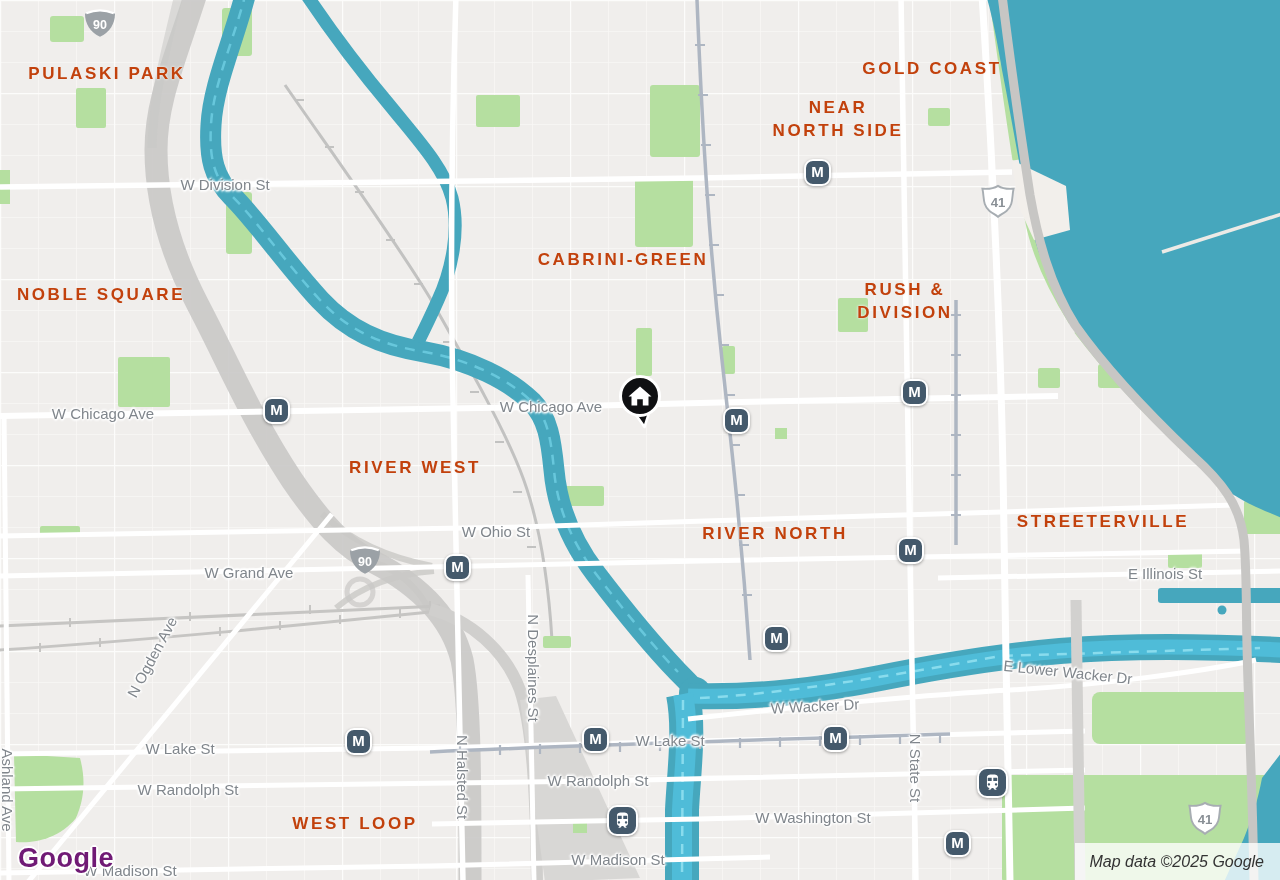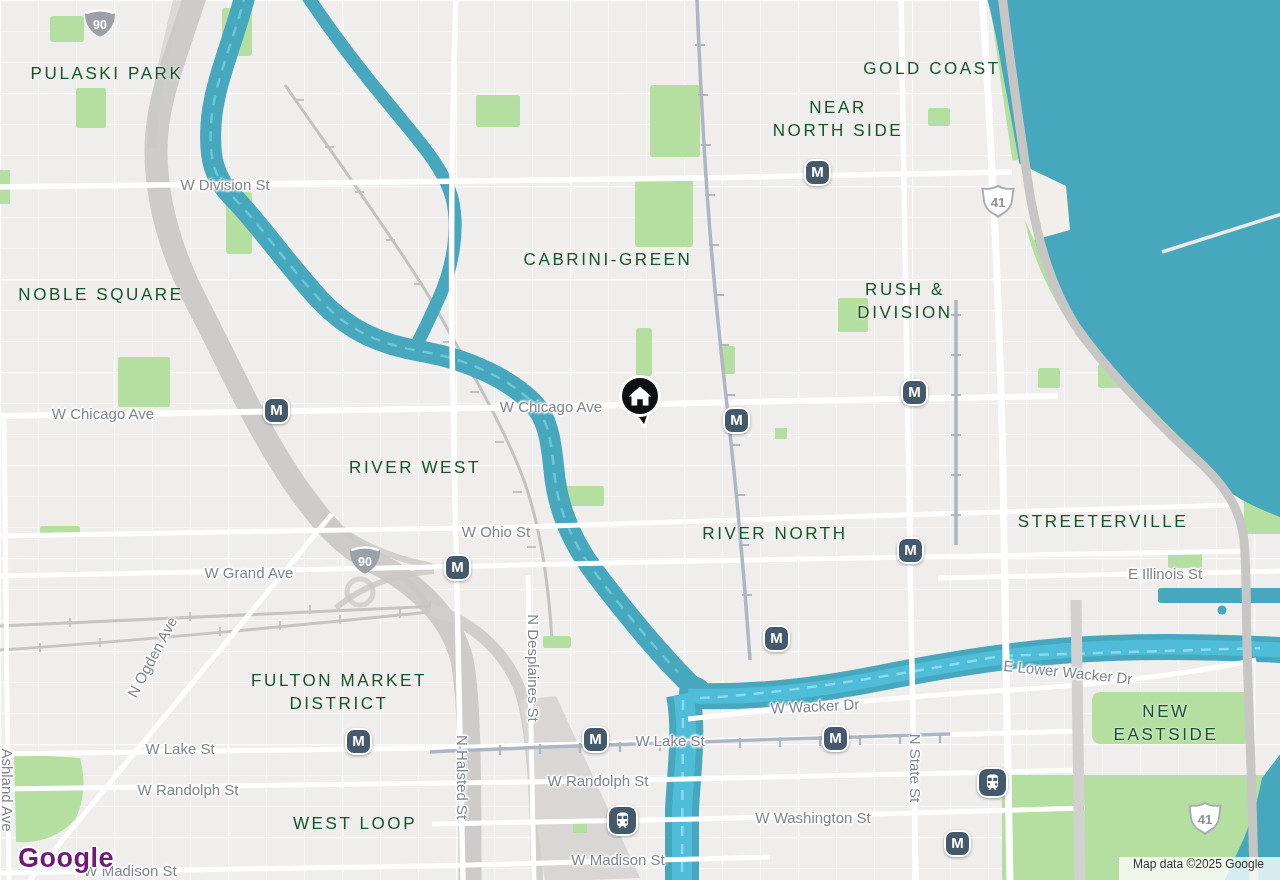--- a/index.html
+++ b/index.html
@@ -1,38 +1,38 @@
 <!DOCTYPE html>
 <html><head>
 <meta charset="utf-8">
 <style>
   html,body{margin:0;padding:0;background:#e8e6e3;}
   #map{position:relative;width:1280px;height:880px;overflow:hidden;background:#f0eeec;
        font-family:"Liberation Sans","DejaVu Sans",sans-serif;}
   #base{position:absolute;left:0;top:0;}
   #labels,#markers{position:absolute;left:0;top:0;width:100%;height:100%;pointer-events:none;}
   #labels{z-index:5;} #markers{z-index:10;}
-  .nbhd{position:absolute;transform:translate(-50%,-50%);color:#14532d;font-size:17px;font-weight:400;
+  .nbhd{position:absolute;transform:translate(-50%,-50%);color:#c2410c;font-size:17px;font-weight:700;
         letter-spacing:2.6px;text-align:center;white-space:pre-line;line-height:23px;
         text-shadow:0 0 2px #f0eeec,0 0 3px #f0eeec;}
   .street{position:absolute;color:#80868c;font-size:15px;white-space:nowrap;
         text-shadow:-2px 0 2px #fff,2px 0 2px #fff,0 -2px 2px #fff,0 2px 2px #fff,-1px -1px 1px #fff,1px 1px 1px #fff;}
   .mbadge{position:absolute;width:27px;height:27px;margin:-14px 0 0 -14px;background:#44596b;
         border:2px solid #fff;border-radius:9px;box-sizing:border-box;color:#fff;font-weight:bold;
         font-size:15px;line-height:22px;text-align:center;box-shadow:0 1px 3px rgba(0,0,0,.35);pointer-events:auto;}
   .tbadge{position:absolute;width:31px;height:31px;margin:-16px 0 0 -16px;background:#44596b;
         border:2px solid #fff;border-radius:10px;box-sizing:border-box;display:flex;align-items:center;
         justify-content:center;box-shadow:0 1px 3px rgba(0,0,0,.35);pointer-events:auto;}
   .shield{position:absolute;transform:translate(-50%,-50%);}
   .hpin{position:absolute;z-index:12;pointer-events:auto;}
   #logo{position:absolute;left:18px;bottom:6px;z-index:20;font-size:27px;font-weight:bold;color:#701a75;
         letter-spacing:.5px;
         text-shadow:-2px 0 0 #fff,2px 0 0 #fff,0 -2px 0 #fff,0 2px 0 #fff,-1px -1px 0 #fff,1px 1px 0 #fff,-1px 1px 0 #fff,1px -1px 0 #fff;}
   #attribution{position:absolute;right:0;bottom:0;z-index:20;background:rgba(255,255,255,.78);
-        color:#333;font-size:12px;padding:0 16px 9px 14px;}
+        color:#333;font-size:16px;padding:10px 16px 9px 14px;font-style:italic;}
 </style>
 </head>
 <body>
 
 <div id="map">
   <svg id="base" width="1280" height="880" viewBox="0 0 1280 880">
     <defs>
       <pattern id="grid" width="38" height="31" patternUnits="userSpaceOnUse">
         <path d="M38 0H0V31" fill="none" stroke="#faf9f7" stroke-width="1.6"></path>
       </pattern>
@@ -139,29 +139,26 @@
       <path d="M951 315h10M951 355h10M951 395h10M951 435h10M951 475h10M951 515h10" stroke-width="2.2"></path>
     </g>
   </svg>
 
   <div id="labels">
       <div class="nbhd" style="left: 107px; top: 73px;">PULASKI PARK</div>
       <div class="nbhd" style="left: 932px; top: 68px;">GOLD COAST</div>
       <div class="nbhd" style="left: 838px; top: 111px; margin-top: 8px;">NEAR
 NORTH SIDE</div>
       <div class="nbhd" style="left: 101px; top: 294px;">NOBLE SQUARE</div>
-      <div class="nbhd" style="left: 608px; top: 259px;">CABRINI-GREEN</div>
+      <div class="nbhd" style="left: 623px; top: 259px;">CABRINI-GREEN</div>
       <div class="nbhd" style="left: 905px; top: 301px;">RUSH &amp;
 DIVISION</div>
       <div class="nbhd" style="left: 415px; top: 467px;">RIVER WEST</div>
       <div class="nbhd" style="left: 775px; top: 533px;">RIVER NORTH</div>
       <div class="nbhd" style="left: 1103px; top: 521px;">STREETERVILLE</div>
-      <div class="nbhd" style="left: 339px; top: 692px;">FULTON MARKET
-DISTRICT</div>
-      <div class="nbhd" style="left: 1166px; top: 723px;">NEW EASTSIDE</div>
       <div class="nbhd" style="left: 355px; top: 823px;">WEST LOOP</div>
       <div class="street" style="left: 225px; top: 184px; transform: translate(-50%, -50%) rotate(0deg);">W Division St</div>
       <div class="street" style="left: 103px; top: 413px; transform: translate(-50%, -50%) rotate(0deg);">W Chicago Ave</div>
       <div class="street" style="left: 551px; top: 406px; transform: translate(-50%, -50%) rotate(0deg);">W Chicago Ave</div>
       <div class="street" style="left: 496px; top: 531px; transform: translate(-50%, -50%) rotate(0deg);">W Ohio St</div>
       <div class="street" style="left: 249px; top: 572px; transform: translate(-50%, -50%) rotate(0deg);">W Grand Ave</div>
       <div class="street" style="left: 1165px; top: 573px; transform: translate(-50%, -50%) rotate(0deg);">E Illinois St</div>
       <div class="street" style="left: 180px; top: 748px; transform: translate(-50%, -50%) rotate(0deg);">W Lake St</div>
       <div class="street" style="left: 670px; top: 740px; transform: translate(-50%, -50%) rotate(0deg);">W Lake St</div>
       <div class="street" style="left: 188px; top: 789px; transform: translate(-50%, -50%) rotate(0deg);">W Randolph St</div>

